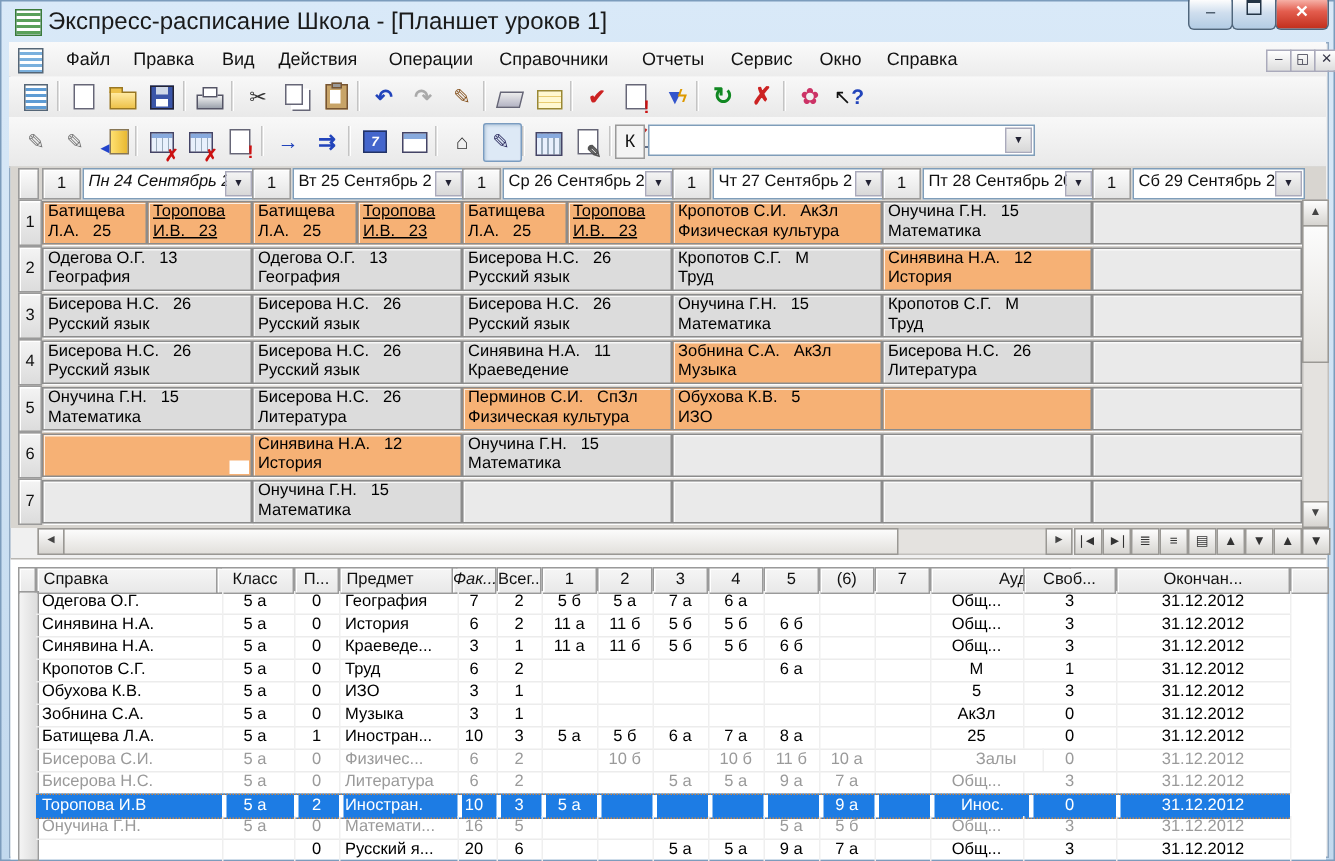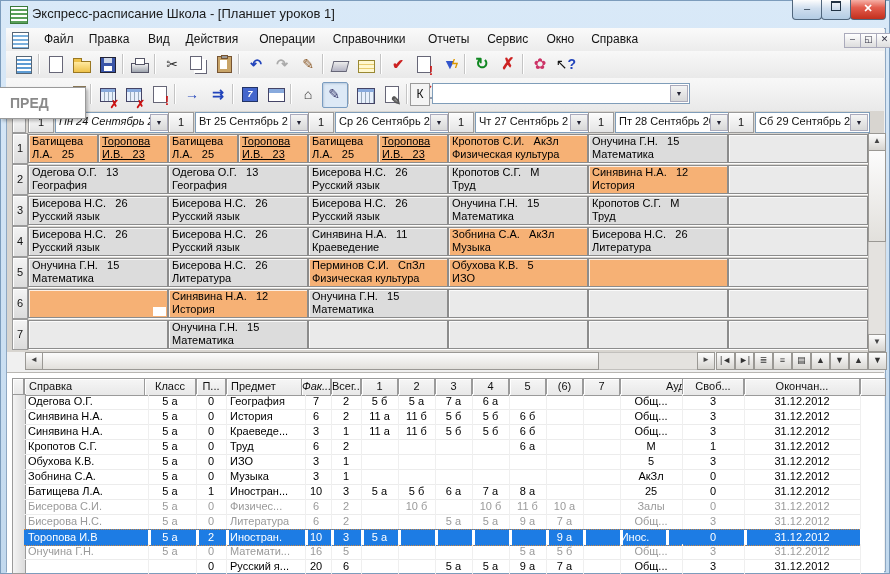--- a/index.html
+++ b/index.html
@@ -2,21 +2,21 @@
 <html><head>
 <meta charset="utf-8">
 <style>
   html,body{margin:0;padding:0;background:#9ab6d0;font-family:"Liberation Sans",sans-serif;}
   .window{position:relative;width:890px;height:574px;background:linear-gradient(#d9e9f8,#c2d9ee);overflow:hidden;
           box-shadow:inset 0 0 0 1px #7c9cbc;}
   
   .titlebar{position:absolute;left:0;top:0;width:890px;height:28px;}
   .appicon{position:absolute;left:10px;top:6px;width:16px;height:16px;background:linear-gradient(#fff,#e8f4e8);border:1px solid #3a7a3a;
            background-image:repeating-linear-gradient(#ffffff 0 2px,#5aa05a 2px 4px);}
-  .apptitle{position:absolute;left:32px;top:6px;font-size:13px;color:#1a1a1a;white-space:pre;}
+  .apptitle{position:absolute;left:32px;top:6px;font-size:16px;color:#1a1a1a;white-space:pre;}
   .capbtn{position:absolute;top:0;height:19px;border:1px solid #50667c;border-top:none;border-radius:0 0 4px 4px;
           background:linear-gradient(#fdfdfd,#cfdeee 45%,#b3cce4);text-align:center;font-size:11px;line-height:17px;color:#234;}
   .capbtn.min{left:792px;width:28px;} .capbtn.max{left:821px;width:28px;}
   .capbtn.close{left:850px;width:34px;background:linear-gradient(#f6b0a6,#e35d4e 40%,#c22f1d);color:#fff;font-weight:bold;}
   .maxglyph{display:inline-block;width:8px;height:7px;border:1px solid #234;border-top:2px solid #234;vertical-align:1px;}
   
   .chrome{position:absolute;left:6px;top:28px;width:878px;height:542px;background:#f0f0f0;border:1px solid #8fa8c2;}
   .menubar{position:absolute;left:6px;top:28px;width:878px;height:23px;background:linear-gradient(#fafafa,#ececec);}
   .mdiicon{position:absolute;left:6px;top:4px;width:15px;height:15px;border:1px solid #567;background:repeating-linear-gradient(#fff 0 2px,#7ab0dd 2px 4px);}
   .menuitem{position:absolute;top:0;height:23px;line-height:23px;padding:0 8px;font-size:12px;color:#111;}
@@ -292,21 +292,20 @@
           </svg></span>
       </span>
     </div>
 
   <span class="klabel" style="left:410px;top:83px;">К</span>
   <span class="combo" style="left:432px;top:83px;width:253px;height:19px;">
     <span>5 а</span>
     <span class="ddbtn">▼</span>
   </span>
 
-  <div class="pred">ПРЕД</div>
 
   <div class="schedpanel"></div>
   <div id="day-headers">
       <span class="daynum" style="left: 12px; top: 112px; width: 12px;"></span>
       <span class="daynum" style="left: 28px; top: 112px;">1</span>
       <span class="combo" style="left: 55px; top: 112px; width: 110px; font-style: italic;"><span>Пн 24 Сентябрь 2</span><span class="ddbtn">▼</span></span>
       <span class="daynum" style="left: 168px; top: 112px;">1</span>
       <span class="combo" style="left: 195px; top: 112px; width: 110px;"><span>Вт 25 Сентябрь 2</span><span class="ddbtn">▼</span></span>
       <span class="daynum" style="left: 308px; top: 112px;">1</span>
       <span class="combo" style="left: 335px; top: 112px; width: 110px;"><span>Ср 26 Сентябрь 2</span><span class="ddbtn">▼</span></span>
@@ -641,21 +640,21 @@
         <span class="td al" style="left: 202px; width: 75px;">Физичес...</span>
         <span class="td ac" style="left: 277px; width: 30px;">6</span>
         <span class="td ac" style="left: 307px; width: 30px;">2</span>
         <span class="td ac" style="left: 337px; width: 37px;"></span>
         <span class="td ac" style="left: 374px; width: 37px;">10 б</span>
         <span class="td ac" style="left: 411px; width: 37px;"></span>
         <span class="td ac" style="left: 448px; width: 37px;">10 б</span>
         <span class="td ac" style="left: 485px; width: 37px;">11 б</span>
         <span class="td ac" style="left: 522px; width: 37px;">10 а</span>
         <span class="td ac" style="left: 559px; width: 37px;"></span>
-        <span class="td ac" style="left: 596px; width: 62px;">Залы</span>
+        <span class="td ac" style="left: 596px; width: 62px; padding-left: 13px;">Залы</span>
         <span class="td ac" style="left: 658px; width: 62px;">0</span>
         <span class="td ac" style="left: 720px; width: 116px;">31.12.2012</span>
       </div>
       <div class="tr gray" style="left: 24px; top: 514px; width: 836px;">
         <span class="td al" style="left: 0px; width: 120px;">Бисерова Н.С.</span>
         <span class="td ac" style="left: 120px; width: 52px;">5 а</span>
         <span class="td ac" style="left: 172px; width: 30px;">0</span>
         <span class="td al" style="left: 202px; width: 75px;">Литература</span>
         <span class="td ac" style="left: 277px; width: 30px;">6</span>
         <span class="td ac" style="left: 307px; width: 30px;">2</span>
@@ -677,21 +676,21 @@
         <span class="td al" style="left: 202px; width: 75px;">Иностран.</span>
         <span class="td ac" style="left: 277px; width: 30px;">10</span>
         <span class="td ac" style="left: 307px; width: 30px;">3</span>
         <span class="td ac" style="left: 337px; width: 37px;">5 а</span>
         <span class="td ac" style="left: 374px; width: 37px;"></span>
         <span class="td ac" style="left: 411px; width: 37px;"></span>
         <span class="td ac" style="left: 448px; width: 37px;"></span>
         <span class="td ac" style="left: 485px; width: 37px;"></span>
         <span class="td ac" style="left: 522px; width: 37px;">9 а</span>
         <span class="td ac" style="left: 559px; width: 37px;"></span>
-        <span class="td ac" style="left: 580px; width: 62px; text-align: center;">Инос.</span>
+        <span class="td ac" style="left: 600px; width: 62px; text-align: center;">Инос.</span>
         <span class="td ac" style="left: 658px; width: 62px;">0</span>
         <span class="td ac" style="left: 720px; width: 116px;">31.12.2012</span>
       </div>
       <div class="tr gray" style="left: 24px; top: 544px; width: 836px;">
         <span class="td al" style="left: 0px; width: 120px;">Онучина Г.Н.</span>
         <span class="td ac" style="left: 120px; width: 52px;">5 а</span>
         <span class="td ac" style="left: 172px; width: 30px;">0</span>
         <span class="td al" style="left: 202px; width: 75px;">Математи...</span>
         <span class="td ac" style="left: 277px; width: 30px;">16</span>
         <span class="td ac" style="left: 307px; width: 30px;">5</span>

